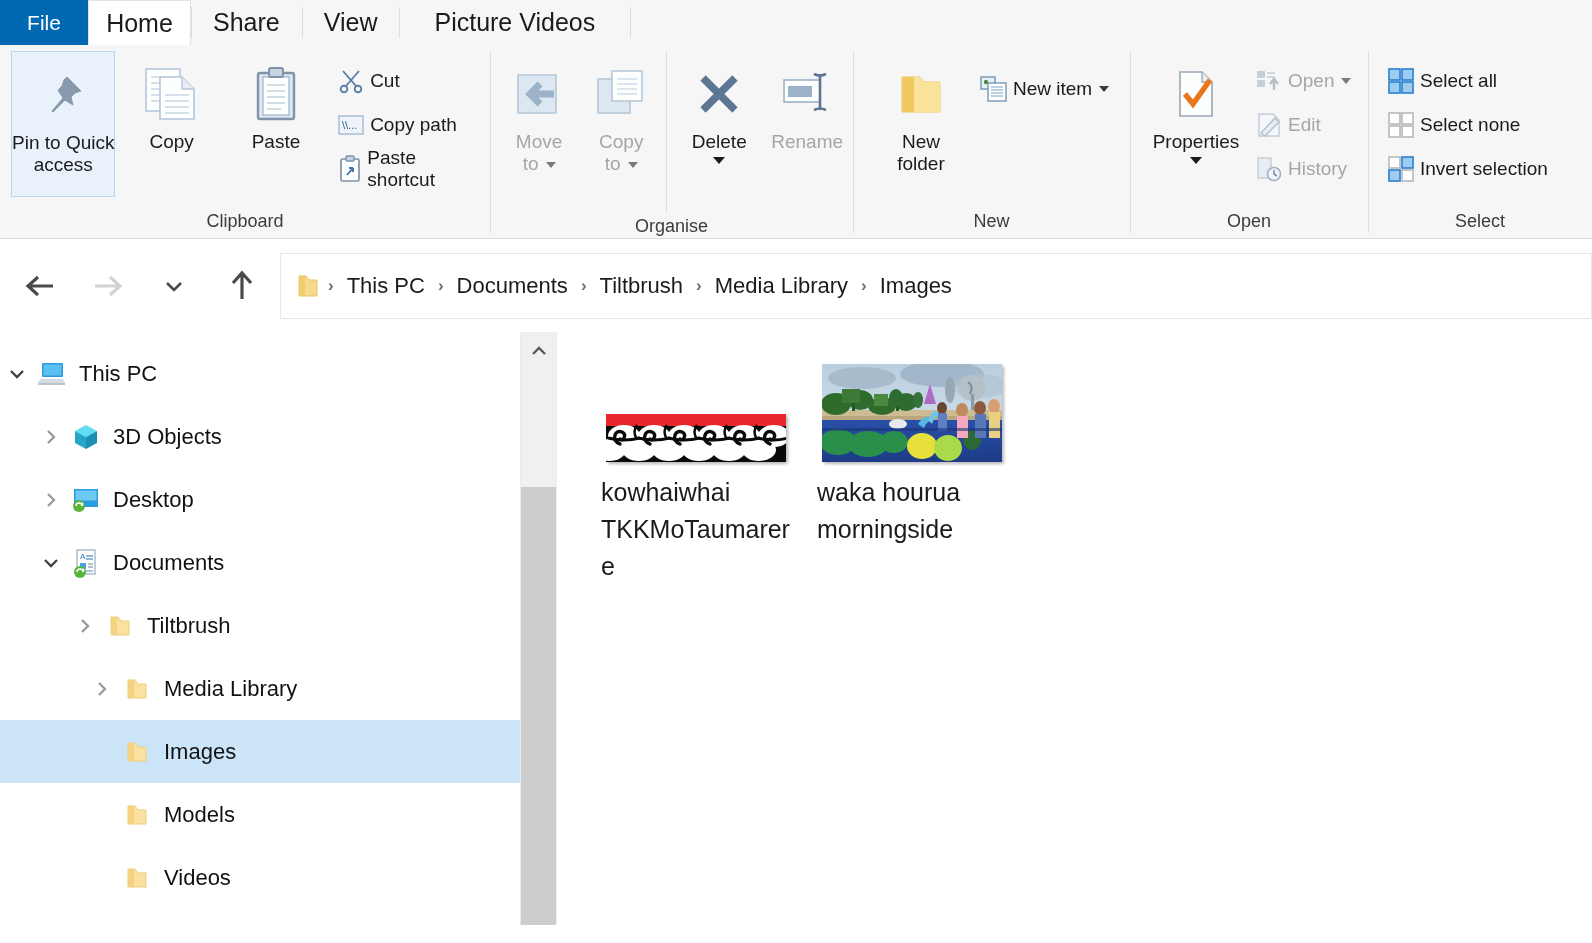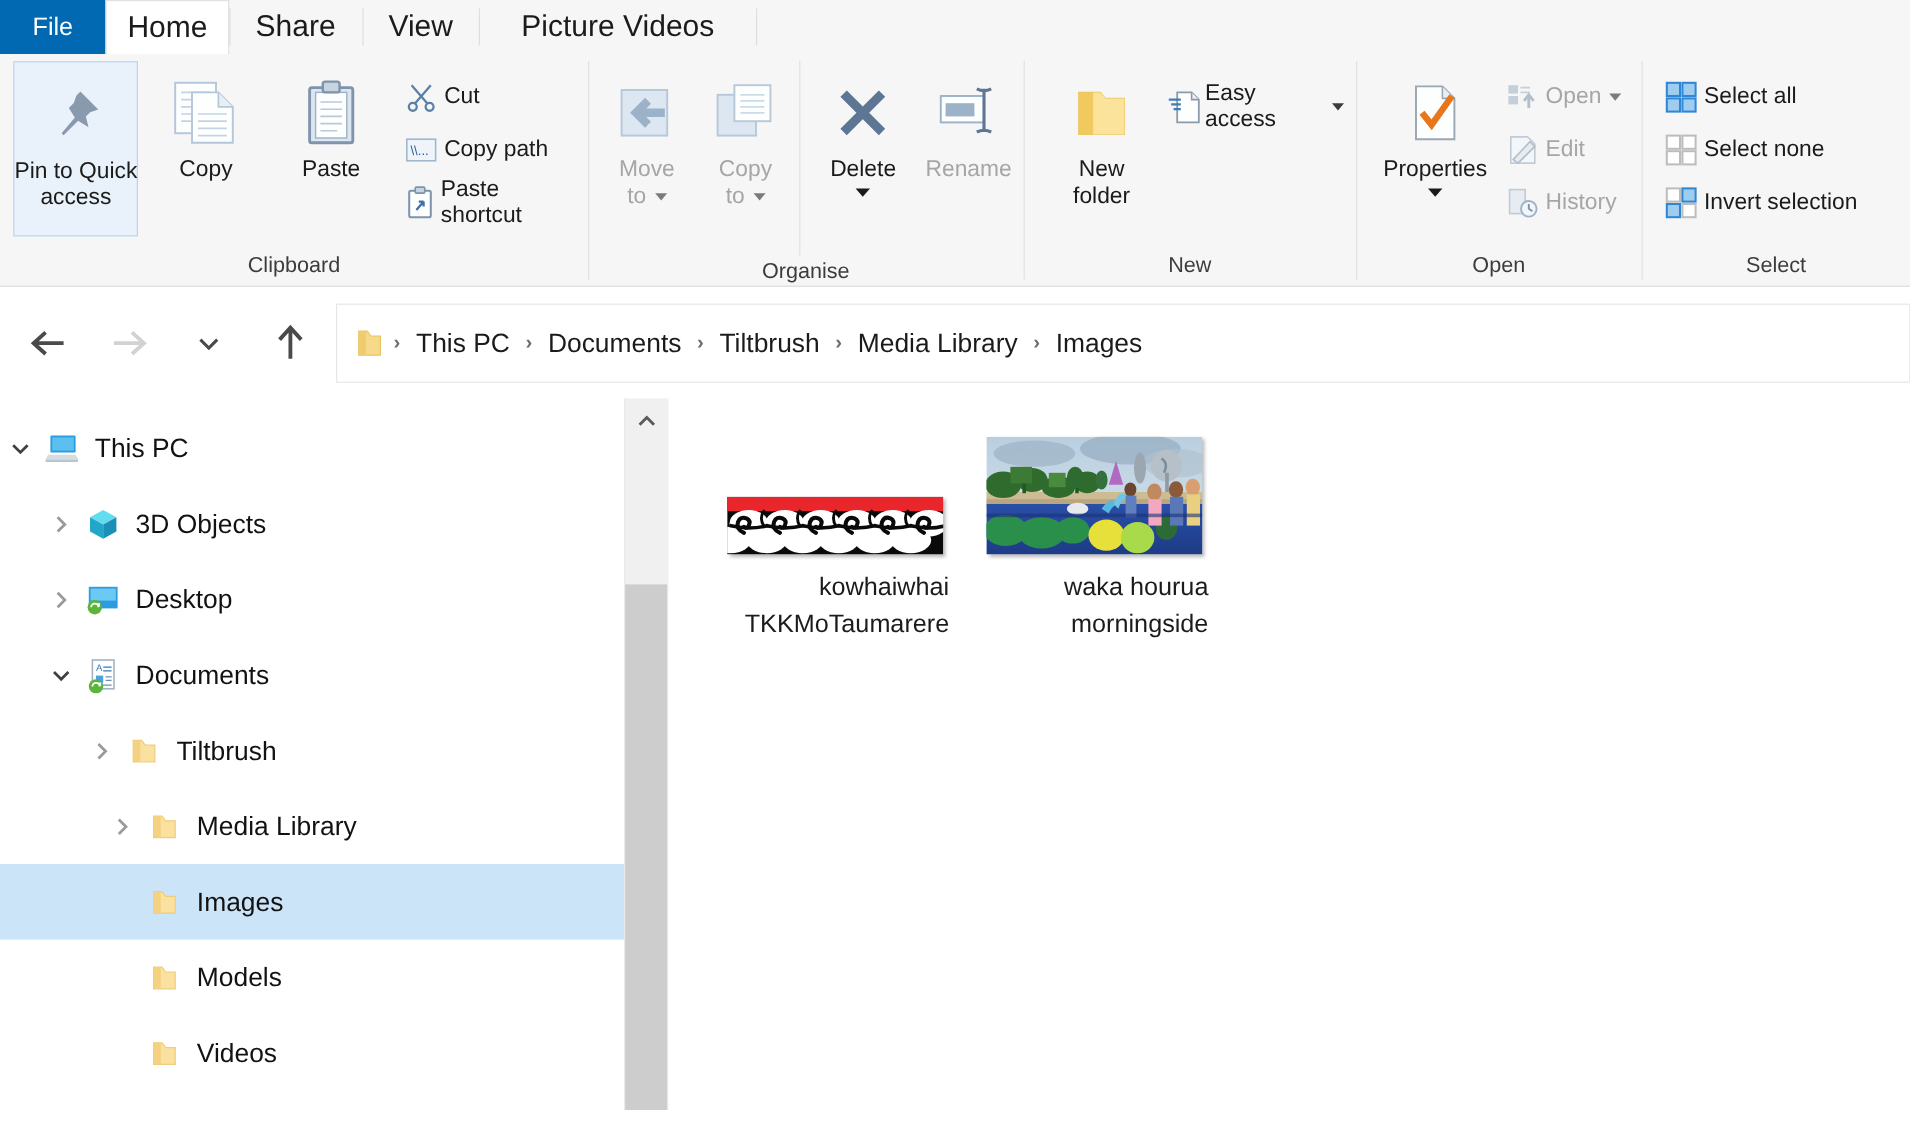--- a/index.html
+++ b/index.html
@@ -187,21 +187,21 @@
     width: 190px;
     display: flex; flex-direction: column; align-items: center;
   }
   .thumbwrap {
     height: 110px;
     display: flex; align-items: flex-end; justify-content: center;
     margin-bottom: 12px;
   }
   .thumb { box-shadow: 2px 2px 3px rgba(0,0,0,0.28); display:block; }
   .fname {
-    font-size: 21px; color: #1b1b1b; text-align: right;
+    font-size: 25px; color: #1b1b1b; text-align: left;
     line-height: 1.48; word-break: break-word;
   }
 </style>
 </head>
 <body>
 
 <div class="tabbar">
   <div class="tab-file">
     <span>File</span>
   </div>
@@ -387,31 +387,34 @@
             <path d="M8 10 h12 v35 H8 Z" fill="#f0c95f"></path>
             <path d="M20 10 h6 l4 5 h16 v30 H20 Z" fill="#fbe39c"></path>
           </svg>
         </span>
         <span>New</span>
         <span>folder</span>
       </div>
       <div class="smallstack" style="margin-left:6px;padding-top:16px">
         <div class="smallbtn">
           <span class="ic">
-            <svg width="28" height="30" viewBox="0 0 28 30">
-              <path d="M8 3 h12 l6 6 v19 H8 Z" fill="#fdfefe" stroke="#8b9aa8" stroke-width="1.5"></path>
-              <path d="M20 3 v6 h6" fill="#eaeff4" stroke="#8b9aa8" stroke-width="1.3"></path>
-              <g stroke="#3f7cb5" stroke-width="1.8">
-                <line x1="1" y1="9" x2="11" y2="9"></line>
-                  <line x1="3" y1="13" x2="11" y2="13"></line>
-                <line x1="5" y1="17" x2="11" y2="17"></line>
+            <svg width="30" height="28" viewBox="0 0 30 28">
+              <rect x="2" y="2" width="14" height="12" fill="#e8f0f8" stroke="#6f8faf" stroke-width="1.3"></rect>
+              <circle cx="7" cy="7" r="2.2" fill="#4c8c3f"></circle>
+              <rect x="9" y="9" width="6" height="4" fill="#c06a2a"></rect>
+              <rect x="9" y="8" width="18" height="18" fill="#fdfefe" stroke="#6f8faf" stroke-width="1.3"></rect>
+              <g stroke="#8fb0ce" stroke-width="1.2">
+                <line x1="12" y1="12" x2="24" y2="12"></line>
+                  <line x1="12" y1="15" x2="24" y2="15"></line>
+                <line x1="12" y1="18" x2="24" y2="18"></line>
+                  <line x1="12" y1="21" x2="24" y2="21"></line>
               </g>
             </svg>
           </span>
-          <span>Easy access</span>
+          <span>New item</span>
           <i class="caret-sm dark"></i>
         </div>
       </div>
     </div>
     <div class="rgroup-label">New</div>
   </div>
 
   <div class="rgroup" style="width:238px">
     <div class="rgroup-body" style="padding-left:14px">
       <div class="bigbtn" style="width:104px">

